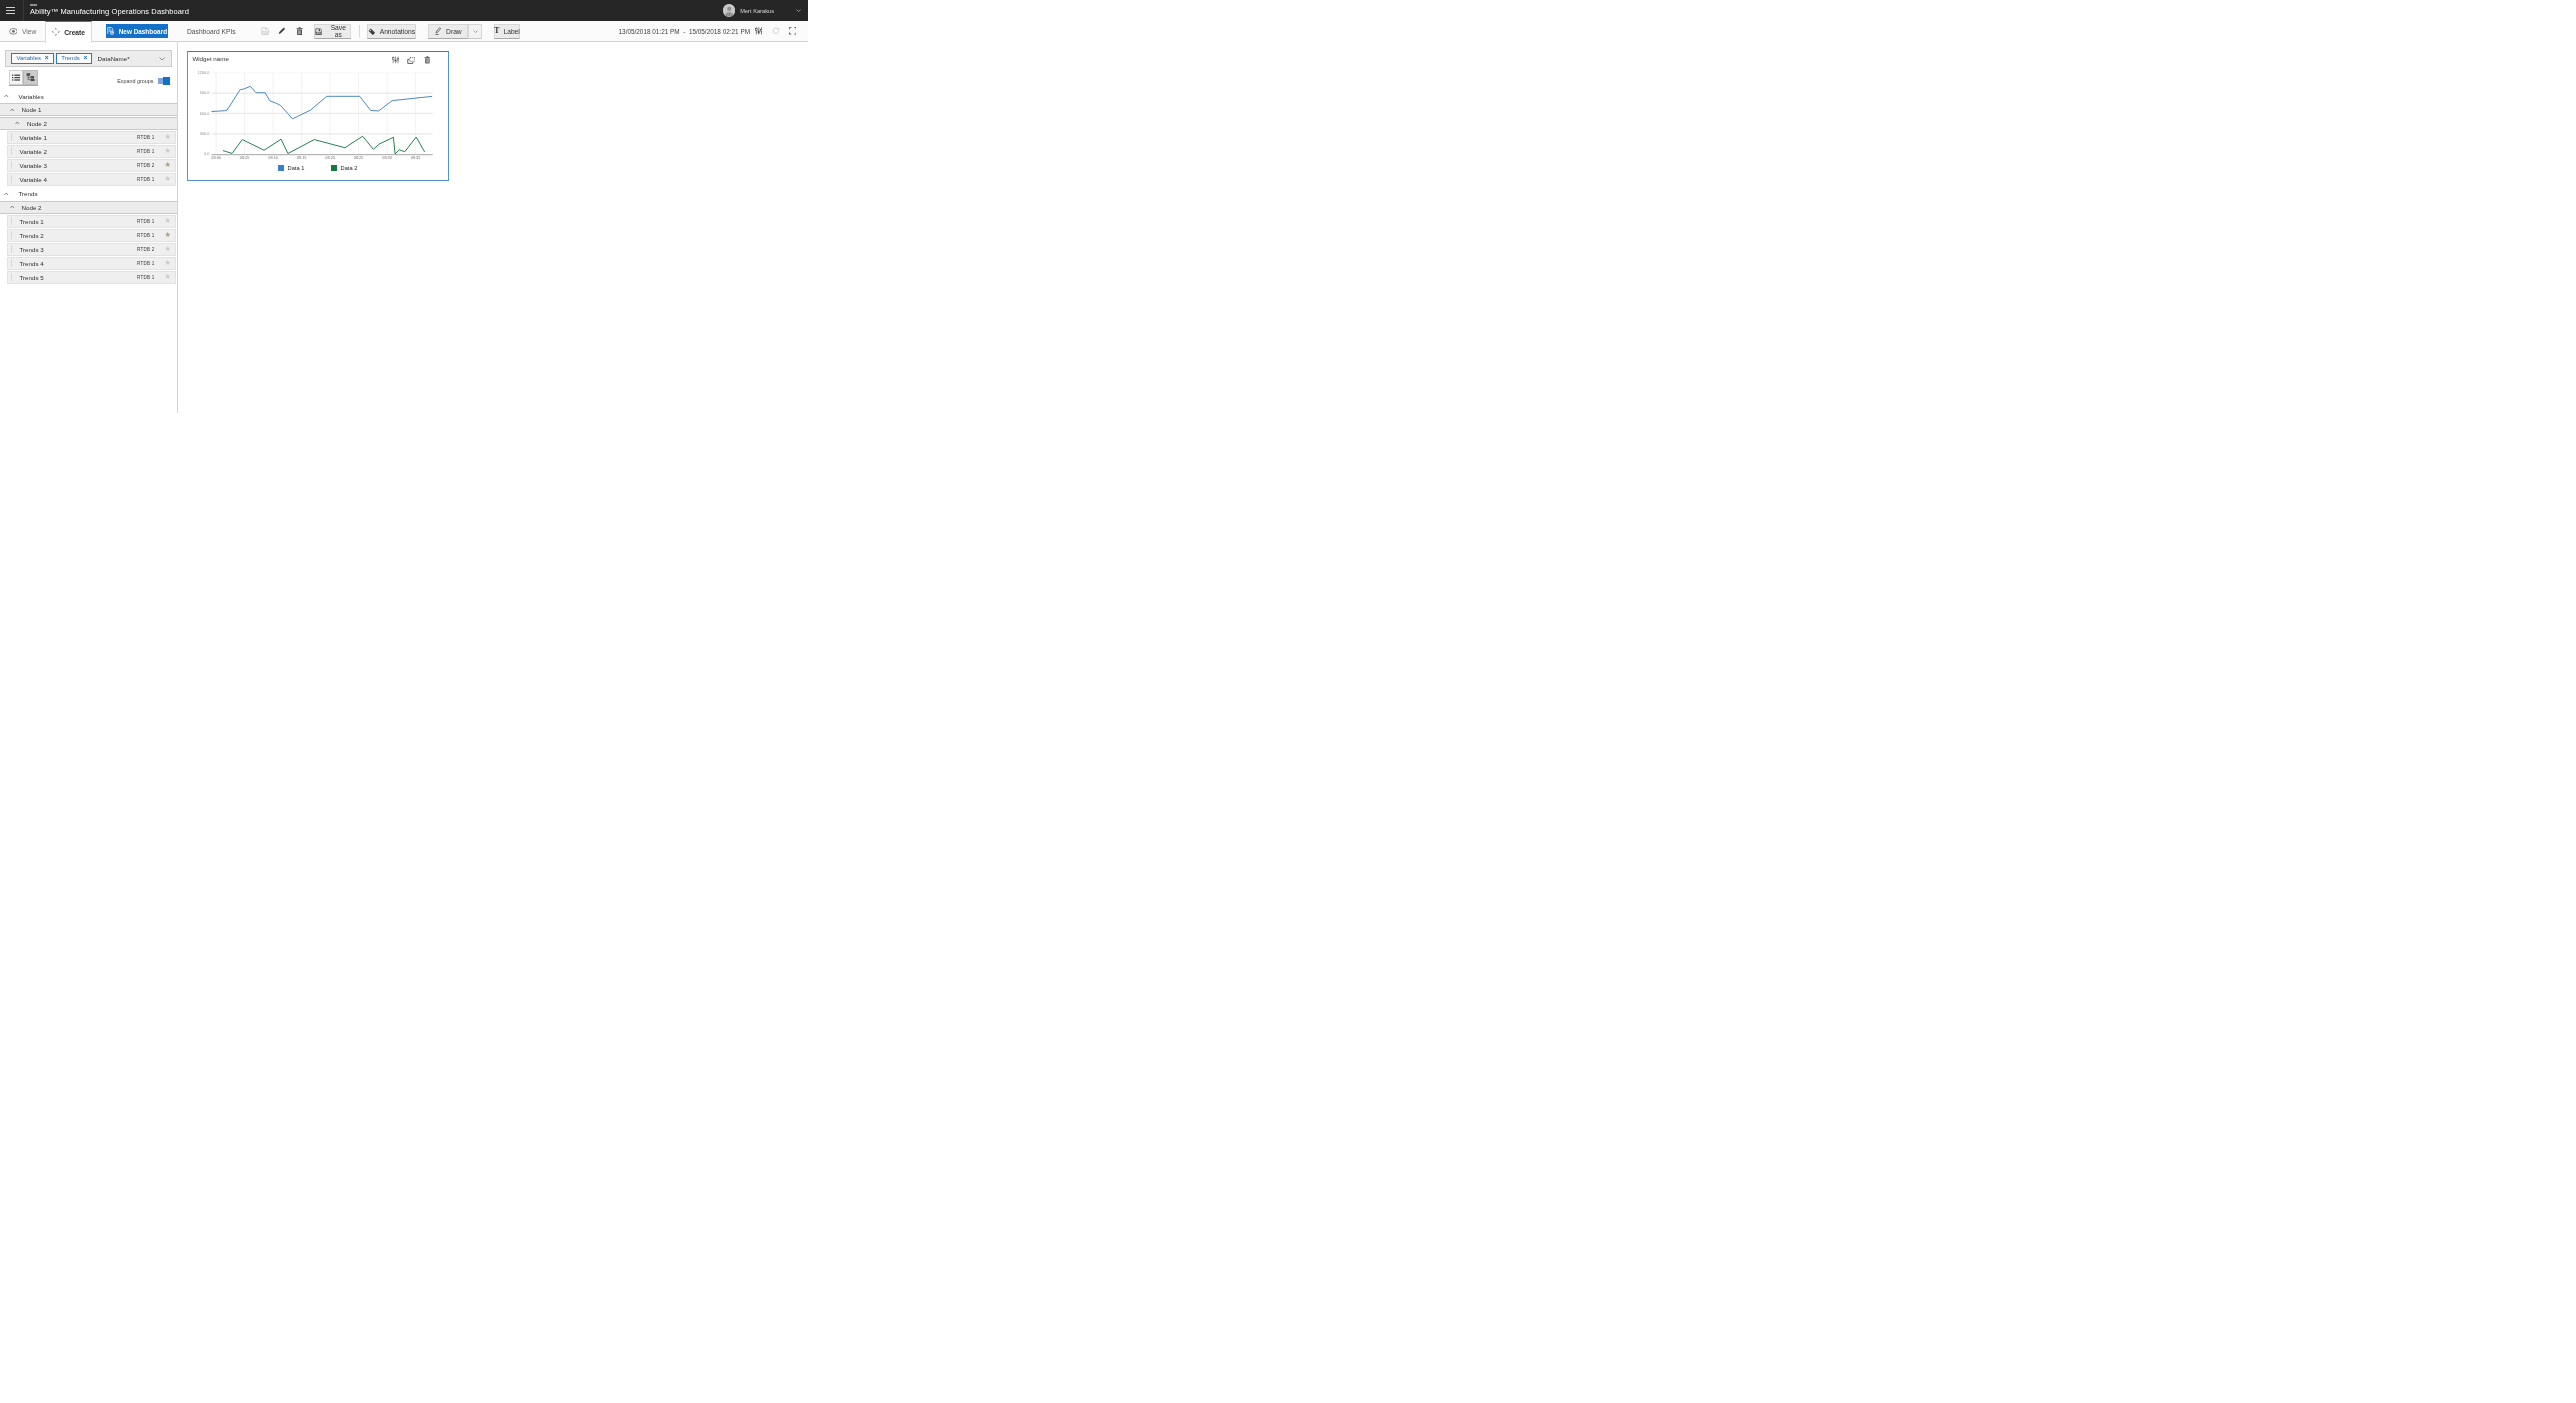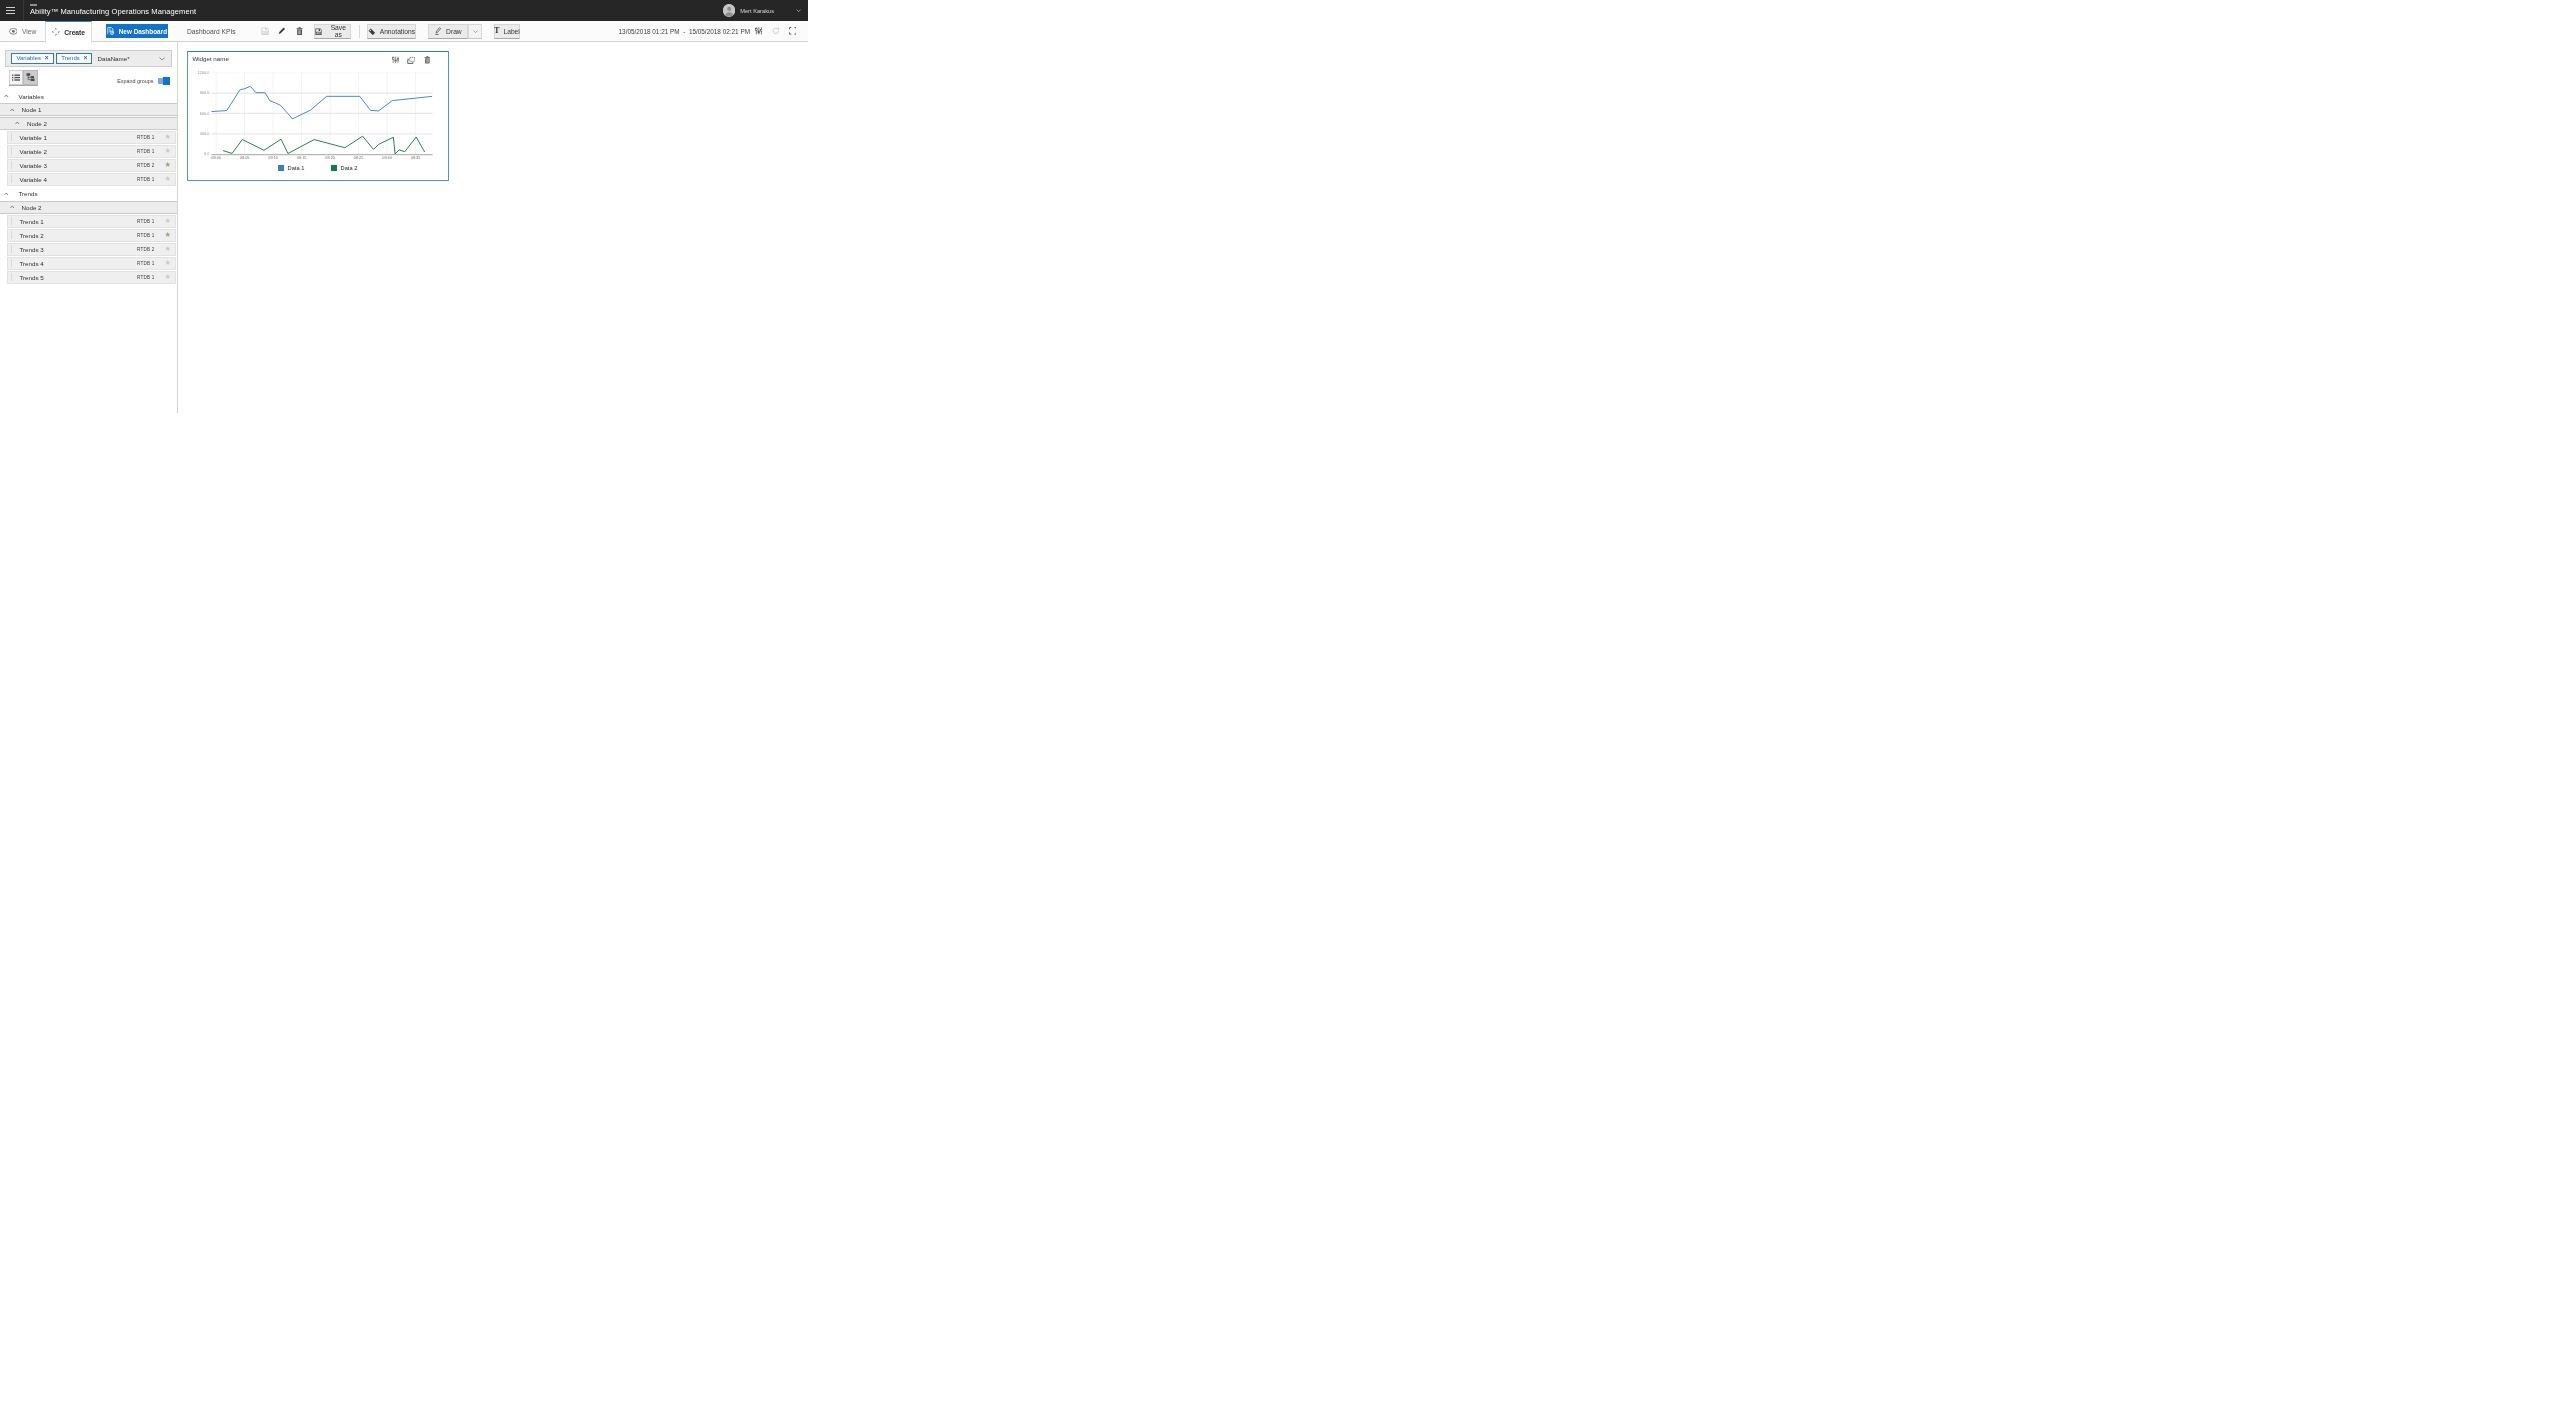--- a/index.html
+++ b/index.html
@@ -106,21 +106,21 @@
 <div class="app">
 
   <header class="hdr">
     <span class="burger">
         <i></i>
         <i></i>
         <i></i>
       </span>
     <span class="hdr-div"></span>
     <span class="brand-mark"></span>
-    <h1>Ability™ Manufacturing Operations Management</h1>
+    <h1>Ability™ Manufacturing Operations Dashboard</h1>
     <div class="usr">
       <span class="avatar">
         <svg width="12.4" height="12.4" viewBox="0 0 24 24">
           <circle cx="12" cy="12" r="12" fill="#c6c6c6"></circle>
           <circle cx="12" cy="9.5" r="4" fill="#8f8f8f"></circle>
           <path d="M4 24 c0-5 3.5-8 8-8 s8 3 8 8 Z" fill="#8f8f8f"></path>
         </svg>
       </span>
       <span class="uname">Mert Karakus</span>
       <svg width="5.2" height="3.1" viewBox="0 0 10 6">

